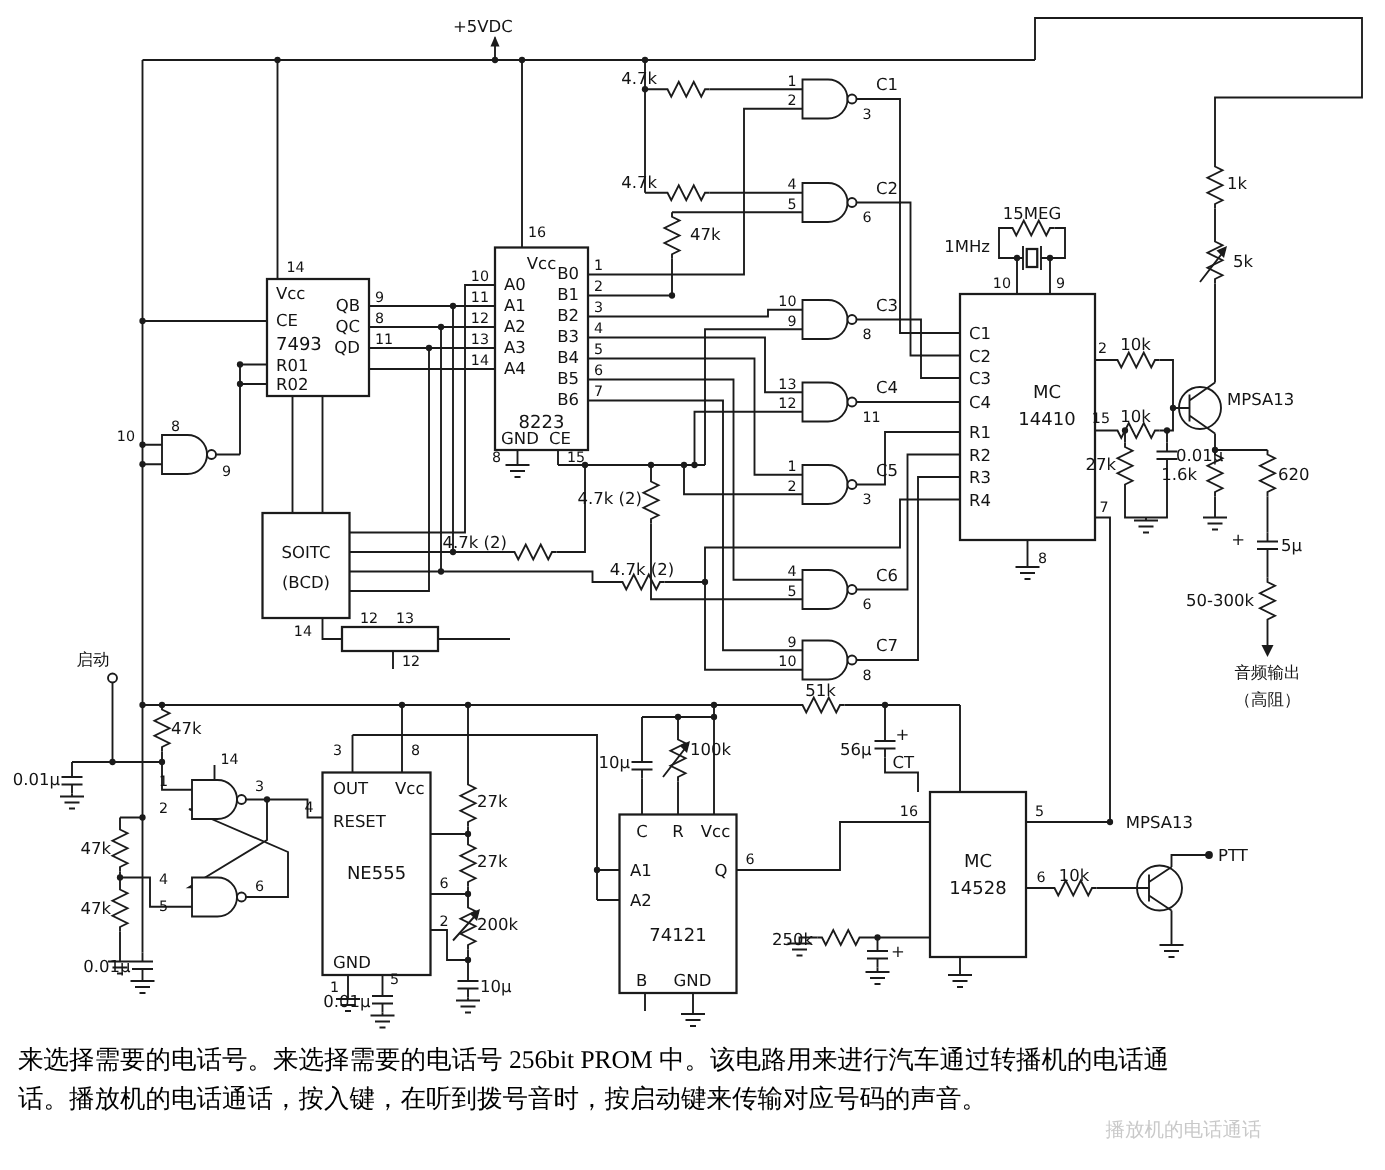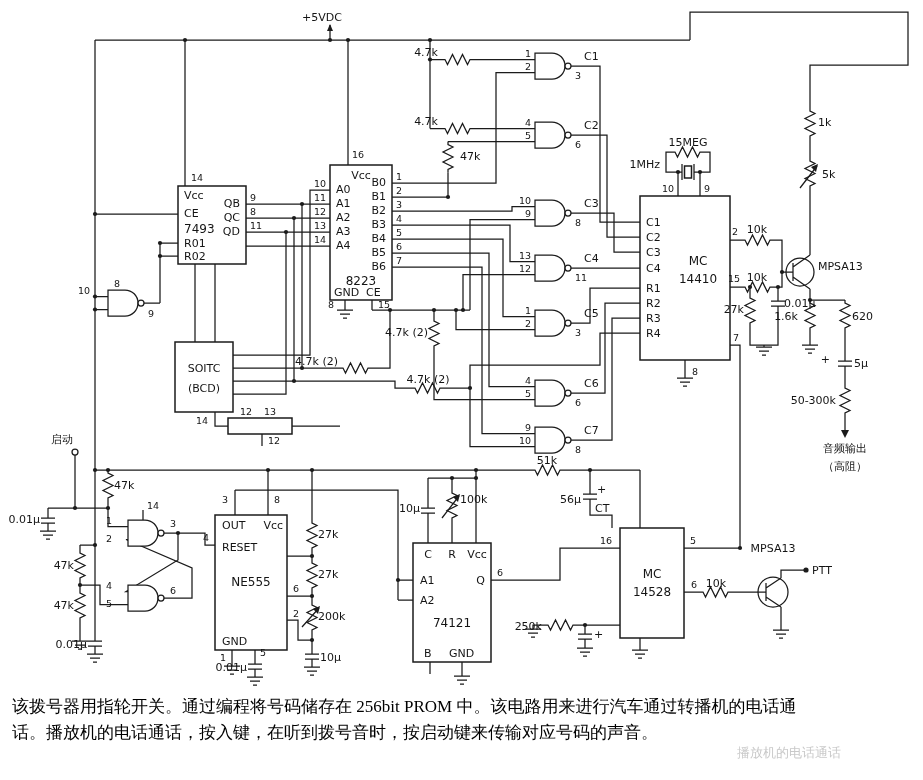--- a/index.html
+++ b/index.html
@@ -423,16 +423,16 @@
     <text class="tb" x="652" y="578" text-anchor="middle">MC</text>
     <text class="tb" x="652" y="596" text-anchor="middle">14528</text>
     <text class="t" x="542" y="630" text-anchor="end">250k</text>
     <text class="t" x="594" y="638">+</text>
     <text class="t" x="773" y="552" text-anchor="middle">MPSA13</text>
     <text class="t" x="812" y="574">PTT</text>
   </g>
 </svg>
 
 <div class="caption">
-  <div class="cap-line">该拨号器用指轮开关。通过编程将号码储存在 256bit PROM 中。该电路用来进行汽车通过转播机的电话通</div>
+  <div class="cap-line">来选择需要的电话号。来选择需要的电话号 256bit PROM 中。该电路用来进行汽车通过转播机的电话通</div>
   <div class="cap-line">话。播放机的电话通话，按入键，在听到拨号音时，按启动键来传输对应号码的声音。</div>
   <div class="watermark">播放机的电话通话</div>
 </div>
 
 </body></html>

